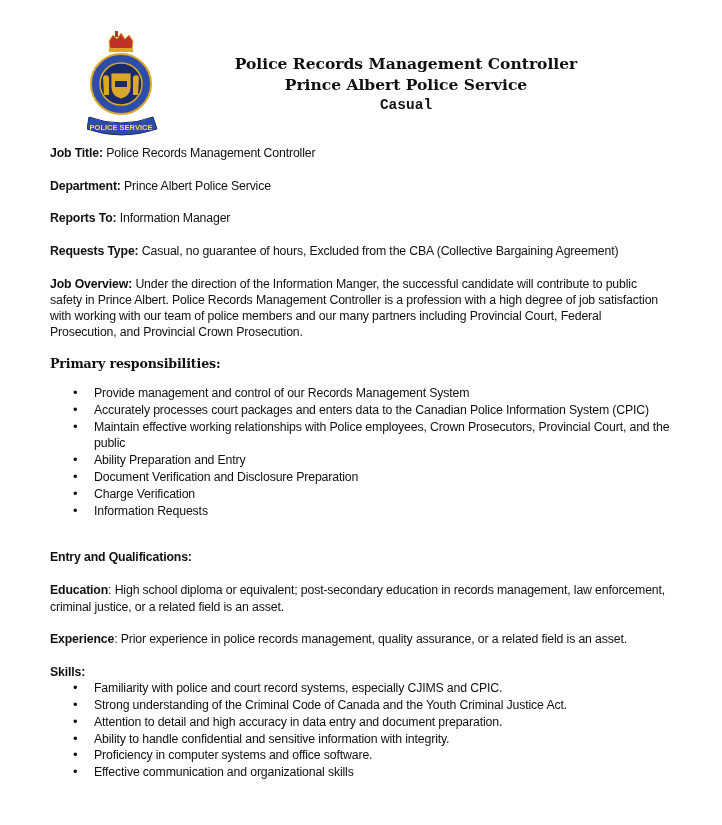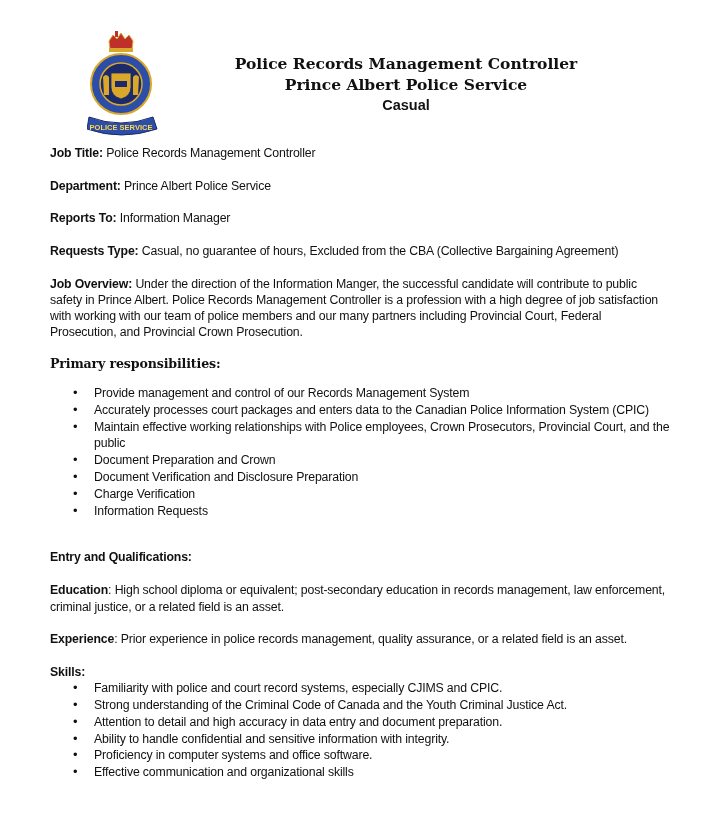--- a/index.html
+++ b/index.html
@@ -1,21 +1,21 @@
 <!DOCTYPE html>
 <html><head>
 <meta charset="utf-8">
 <style>
   html, body { margin: 0; padding: 0; background: #ffffff; }
   body { width: 722px; height: 825px; position: relative; overflow: hidden;
          font-family: "Liberation Sans", sans-serif; color: #111; }
   .logo { position: absolute; left: 60px; top: 29px; width: 72px; height: 110px; margin-left: 27px; }
   .header { position: absolute; left: 200px; width: 412px; top: 53px; text-align: center; }
   .h1 { font-family: "DejaVu Serif", serif; font-weight: bold; font-size: 15.5px; line-height: 21px; }
-  .h3 { font-family: Liberation Sans, sans-serif; font-weight: bold; font-size: 14.5px; line-height: 20px; }
+  .h3 { font-family: Liberation Mono, monospace; font-weight: bold; font-size: 14.5px; line-height: 20px; }
   .content { position: absolute; left: 50px; top: 145px; width: 620px; font-size: 12.3px; line-height: 16.2px; letter-spacing: -0.15px; }
   .field { margin: 0 0 16.5px 0; }
   .field b { font-weight: bold; }
   .section-serif { font-family: "DejaVu Serif", serif; font-weight: bold; font-size: 12.6px; margin: 15px 0 13px 0; }
   ul { margin: 0; padding: 0; list-style: none; }
   li { position: relative; padding-left: 44px; }
   li::before { content: "\2022"; position: absolute; left: 23px; top: 0; font-size: 13px; }
   .resp li { margin-bottom: 0.8px; }
   .skills-head { margin: 30px 0 17px 0; font-weight: bold; }
   .skills-list li { margin-bottom: 0.6px; }
@@ -55,21 +55,21 @@
   <div class="field"><b>Department:</b><span> Prince Albert Police Service</span></div>
   <div class="field"><b>Reports To:</b><span> Information Manager</span></div>
   <div class="field"><b>Requests Type:</b><span> Casual, no guarantee of hours, Excluded from the CBA (Collective Bargaining Agreement)</span></div>
   <div class="field" style="margin-bottom:0"><b>Job Overview:</b><span> Under the direction of the Information Manger, the successful candidate will contribute to public safety in Prince Albert. Police Records Management Controller is a profession with a high degree of job satisfaction with working with our team of police members and our many partners including Provincial Court, Federal Prosecution, and Provincial Crown Prosecution.</span></div>
 
   <div class="section-serif">Primary responsibilities:</div>
   <ul class="resp">
     <li>Provide management and control of our Records Management System</li>
     <li>Accurately processes court packages and enters data to the Canadian Police Information System (CPIC)</li>
     <li>Maintain effective working relationships with Police employees, Crown Prosecutors, Provincial Court, and the public</li>
-    <li>Document Preparation and Crown</li>
+    <li>Ability Preparation and Entry</li>
     <li>Document Verification and Disclosure Preparation</li>
     <li>Charge Verification</li>
     <li>Information Requests</li>
   </ul>
 
   <div class="skills-head">Entry and Qualifications:</div>
   <div class="field"><b>Education</b><span>: High school diploma or equivalent; post-secondary education in records management, law enforcement, criminal justice, or a related field is an asset.</span></div>
   <div class="field"><b>Experience</b><span>: Prior experience in police records management, quality assurance, or a related field is an asset.</span></div>
   <div style="font-weight:bold">Skills:</div>
   <ul class="skills-list">

